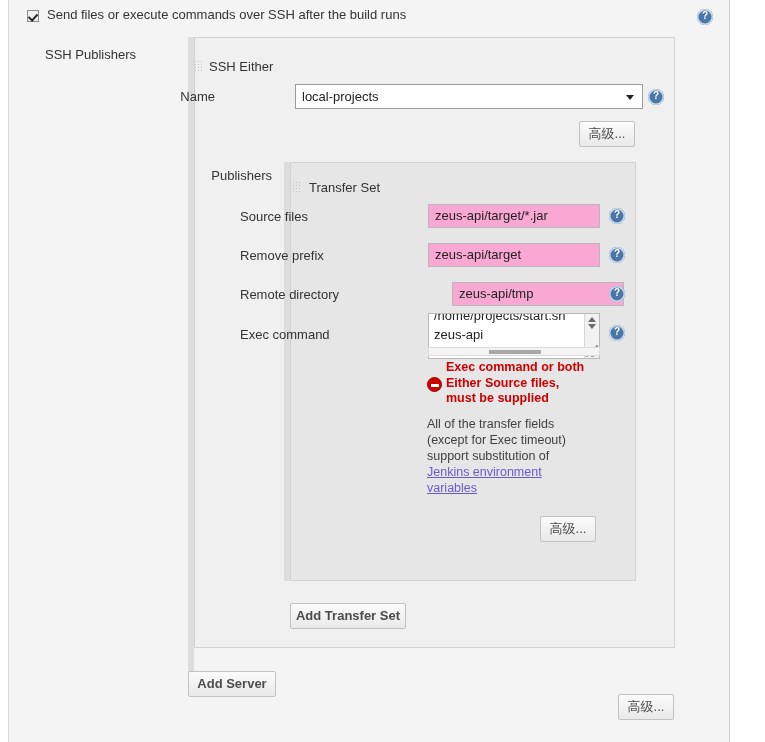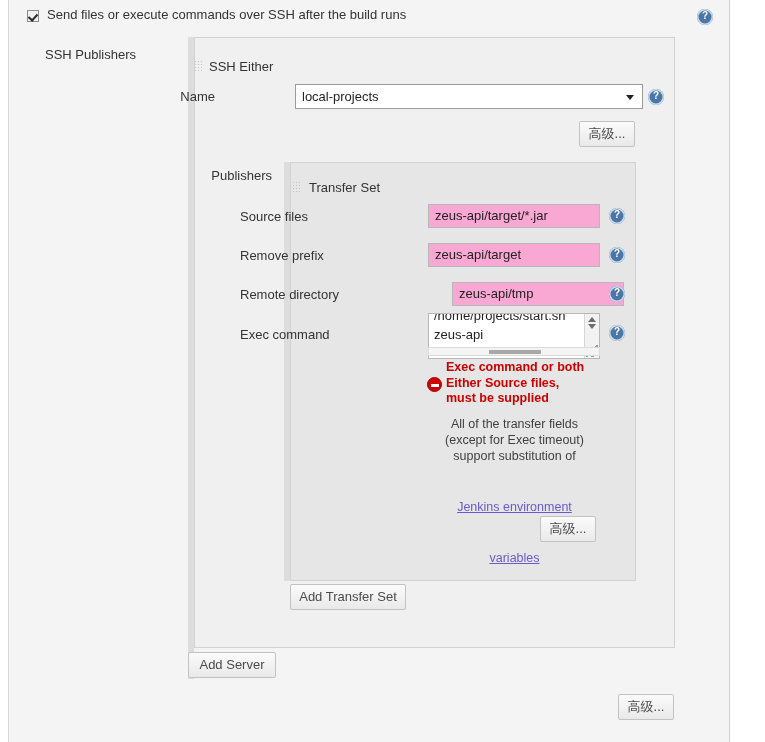--- a/index.html
+++ b/index.html
@@ -195,22 +195,23 @@
     border: 1px solid #c2c2c2;
     box-sizing: border-box;
     font-family: "Liberation Sans", sans-serif;
     font-size: 13px;
     color: #4a4a4a;
     text-align: center;
     cursor: pointer;
     border-radius: 2px;
   }
   .btn-bold {
-    font-weight: normal;
+    font-weight: bold;
     color: #4b4b4b;
+    margin-top: 19px;
   }
 
   
   .transfers-grabbar {
     position: absolute;
     left: 284px; top: 162px;
     width: 6px; height: 419px;
     background: #dddddd;
   }
   .transferset-panel {
@@ -310,26 +311,24 @@
   }
 
   
   .help-text {
     position: absolute;
     left: 427px; top: 416px;
     width: 175px;
     font-size: 12.5px;
     color: #3f3f3f;
     line-height: 16px;
-    text-align: center;
   }
   .help-link {
     color: #6a5acd;
     text-decoration: underline;
-    margin-top: 35px;
   }
 </style>
 </head>
 <body>
 
 <div id="root">
 
   <div class="content-bg"></div>
   <div class="edge-rule-left"></div>
   <div class="edge-rule-right"></div>

